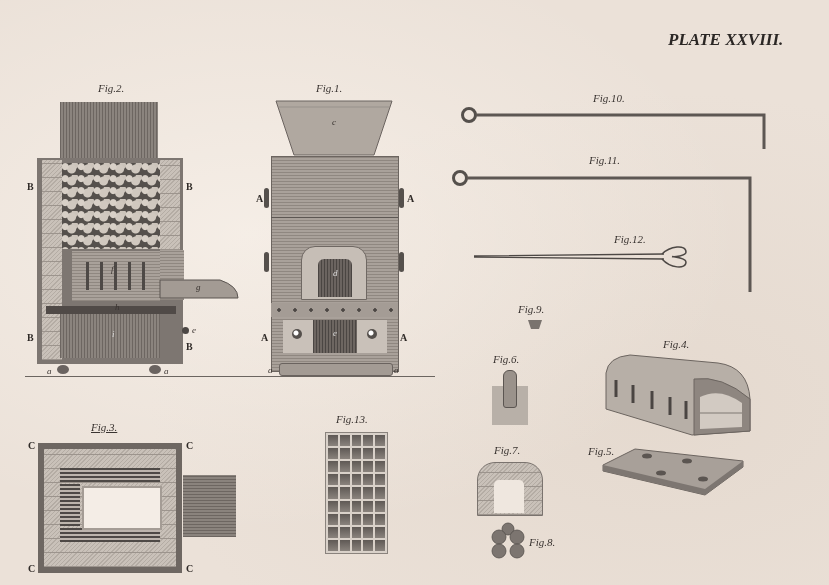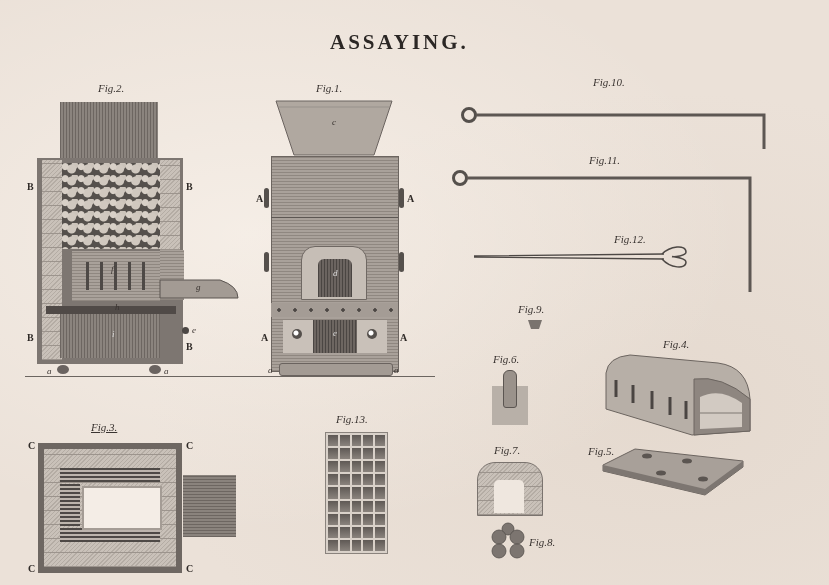--- a/index.html
+++ b/index.html
@@ -25,21 +25,21 @@
       radial-gradient(circle at 60% 50%,#d0c8bf 0 4px,transparent 5px),
       radial-gradient(circle at 80% 20%,#ccc4bb 0 3px,transparent 4px),
       #55504c;background-size:16px 12px;}
   svg{position:absolute;overflow:visible;}
 </style>
 </head>
 <body>
 
 <div class="plate">
 
-  <div class="abs title">ASSAYING.</div>
+  <div class="abs plate-no">PLATE XXVIII.</div>
 
   <div class="abs" style="left:25px;top:376px;width:410px;height:1px;background:#6b6560;"></div>
 
   <div>
     <div class="abs fig" style="left:98px;top:82px;">Fig.2.</div>
 
     <div class="abs hatch" style="left:60px;top:102px;width:98px;height:58px;"></div>
 
     <div class="abs" style="left:37px;top:158px;width:146px;height:206px;background:#7d7671;"></div>
     <div class="abs brick" style="left:42px;top:160px;width:20px;height:200px;"></div>
@@ -113,21 +113,21 @@
 
     <div class="abs lbl" style="left:256px;top:193px;">A</div>
     <div class="abs lbl" style="left:407px;top:193px;">A</div>
     <div class="abs lbl" style="left:261px;top:332px;">A</div>
     <div class="abs lbl" style="left:400px;top:332px;">A</div>
     <div class="abs lbl-i" style="left:268px;top:365px;">a</div>
     <div class="abs lbl-i" style="left:394px;top:365px;">a</div>
   </div>
 
   <div>
-    <div class="abs fig" style="left:593px;top:76px;">Fig.10.</div>
+    <div class="abs fig" style="left:593px;top:92px;">Fig.10.</div>
     <svg style="left:460px;top:105px;" width="310" height="50">
       <circle cx="9" cy="10" r="6.5" fill="none" stroke="#55504c" stroke-width="3"></circle>
         <path d="M16 10 L304 10 L304 44" fill="none" stroke="#5d5753" stroke-width="3"></path>
     </svg>
   </div>
   <div>
     <div class="abs fig" style="left:589px;top:154px;">Fig.11.</div>
     <svg style="left:452px;top:170px;" width="310" height="125">
       <circle cx="8" cy="8" r="6.5" fill="none" stroke="#55504c" stroke-width="3"></circle>
       <path d="M15 8 L298 8 L298 122" fill="none" stroke="#5d5753" stroke-width="3"></path>

